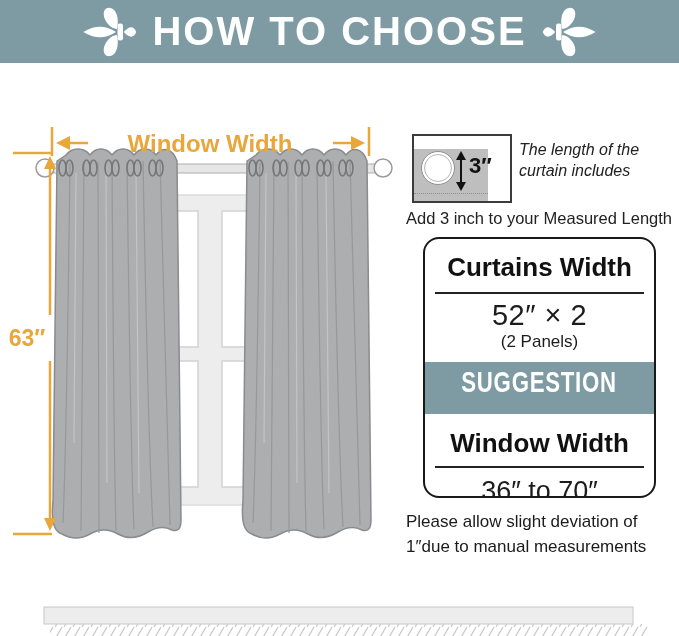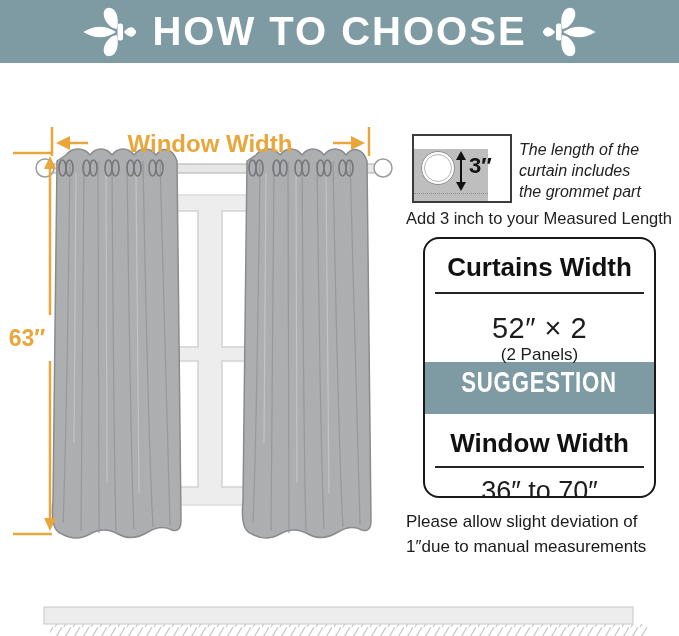--- a/index.html
+++ b/index.html
@@ -57,21 +57,21 @@
     font-size:16.5px;color:#222;white-space:nowrap;
   }
   
   .size-table{
     position:absolute;left:407px;top:237px;width:229px;
     border:2.5px solid #191919;border-radius:16px;background:#fff;
     box-sizing:content-box;text-align:center;overflow:hidden;margin-left:16px;
   }
   .st-row1{height:53px;line-height:57px;font-size:26px;font-weight:bold;color:#111;}
   .st-divider{border-top:2px solid #232323;margin:0 10px;}
-  .st-row2{height:64px;padding-top:17px;box-sizing:border-box;}
+  .st-row2{height:64px;padding-top:4px;box-sizing:border-box;}
   .st-row2-main{font-size:29px;color:#1c1c1c;letter-spacing:0.5px;line-height:34px;}
   .st-row2-sub{font-size:17px;color:#1c1c1c;line-height:19px;}
   .st-band{
     height:52px;margin-top:4px;background:#7E9BA4;color:#ffffff;
     line-height:40px;text-align:center;
   }
   .st-band-text{
     display:inline-block;transform:scaleX(0.74);transform-origin:center;
     font-size:30px;font-weight:bold;letter-spacing:1px;
   }
@@ -225,21 +225,20 @@
     <line x1="7" y1="5" x2="7" y2="35" stroke="#111" stroke-width="2"></line>
     <path d="M7,0 L2,9 L12,9 Z" fill="#111"></path>
     <path d="M7,40 L2,31 L12,31 Z" fill="#111"></path>
   </svg>
   <span class="grommet-measure">3″</span>
 </div>
 
 <div class="grommet-desc">
   <div>The length of the</div>
   <div>curtain includes</div>
-  <div>the grommet part</div>
 </div>
 
 <div class="add-note">Add 3 inch to your Measured Length</div>
 
 <div class="size-table">
   <div class="st-row1">Curtains Width</div>
   <div class="st-divider"></div>
   <div class="st-row2">
     <div class="st-row2-main">52″ × 2</div>
     <div class="st-row2-sub">(2 Panels)</div>

